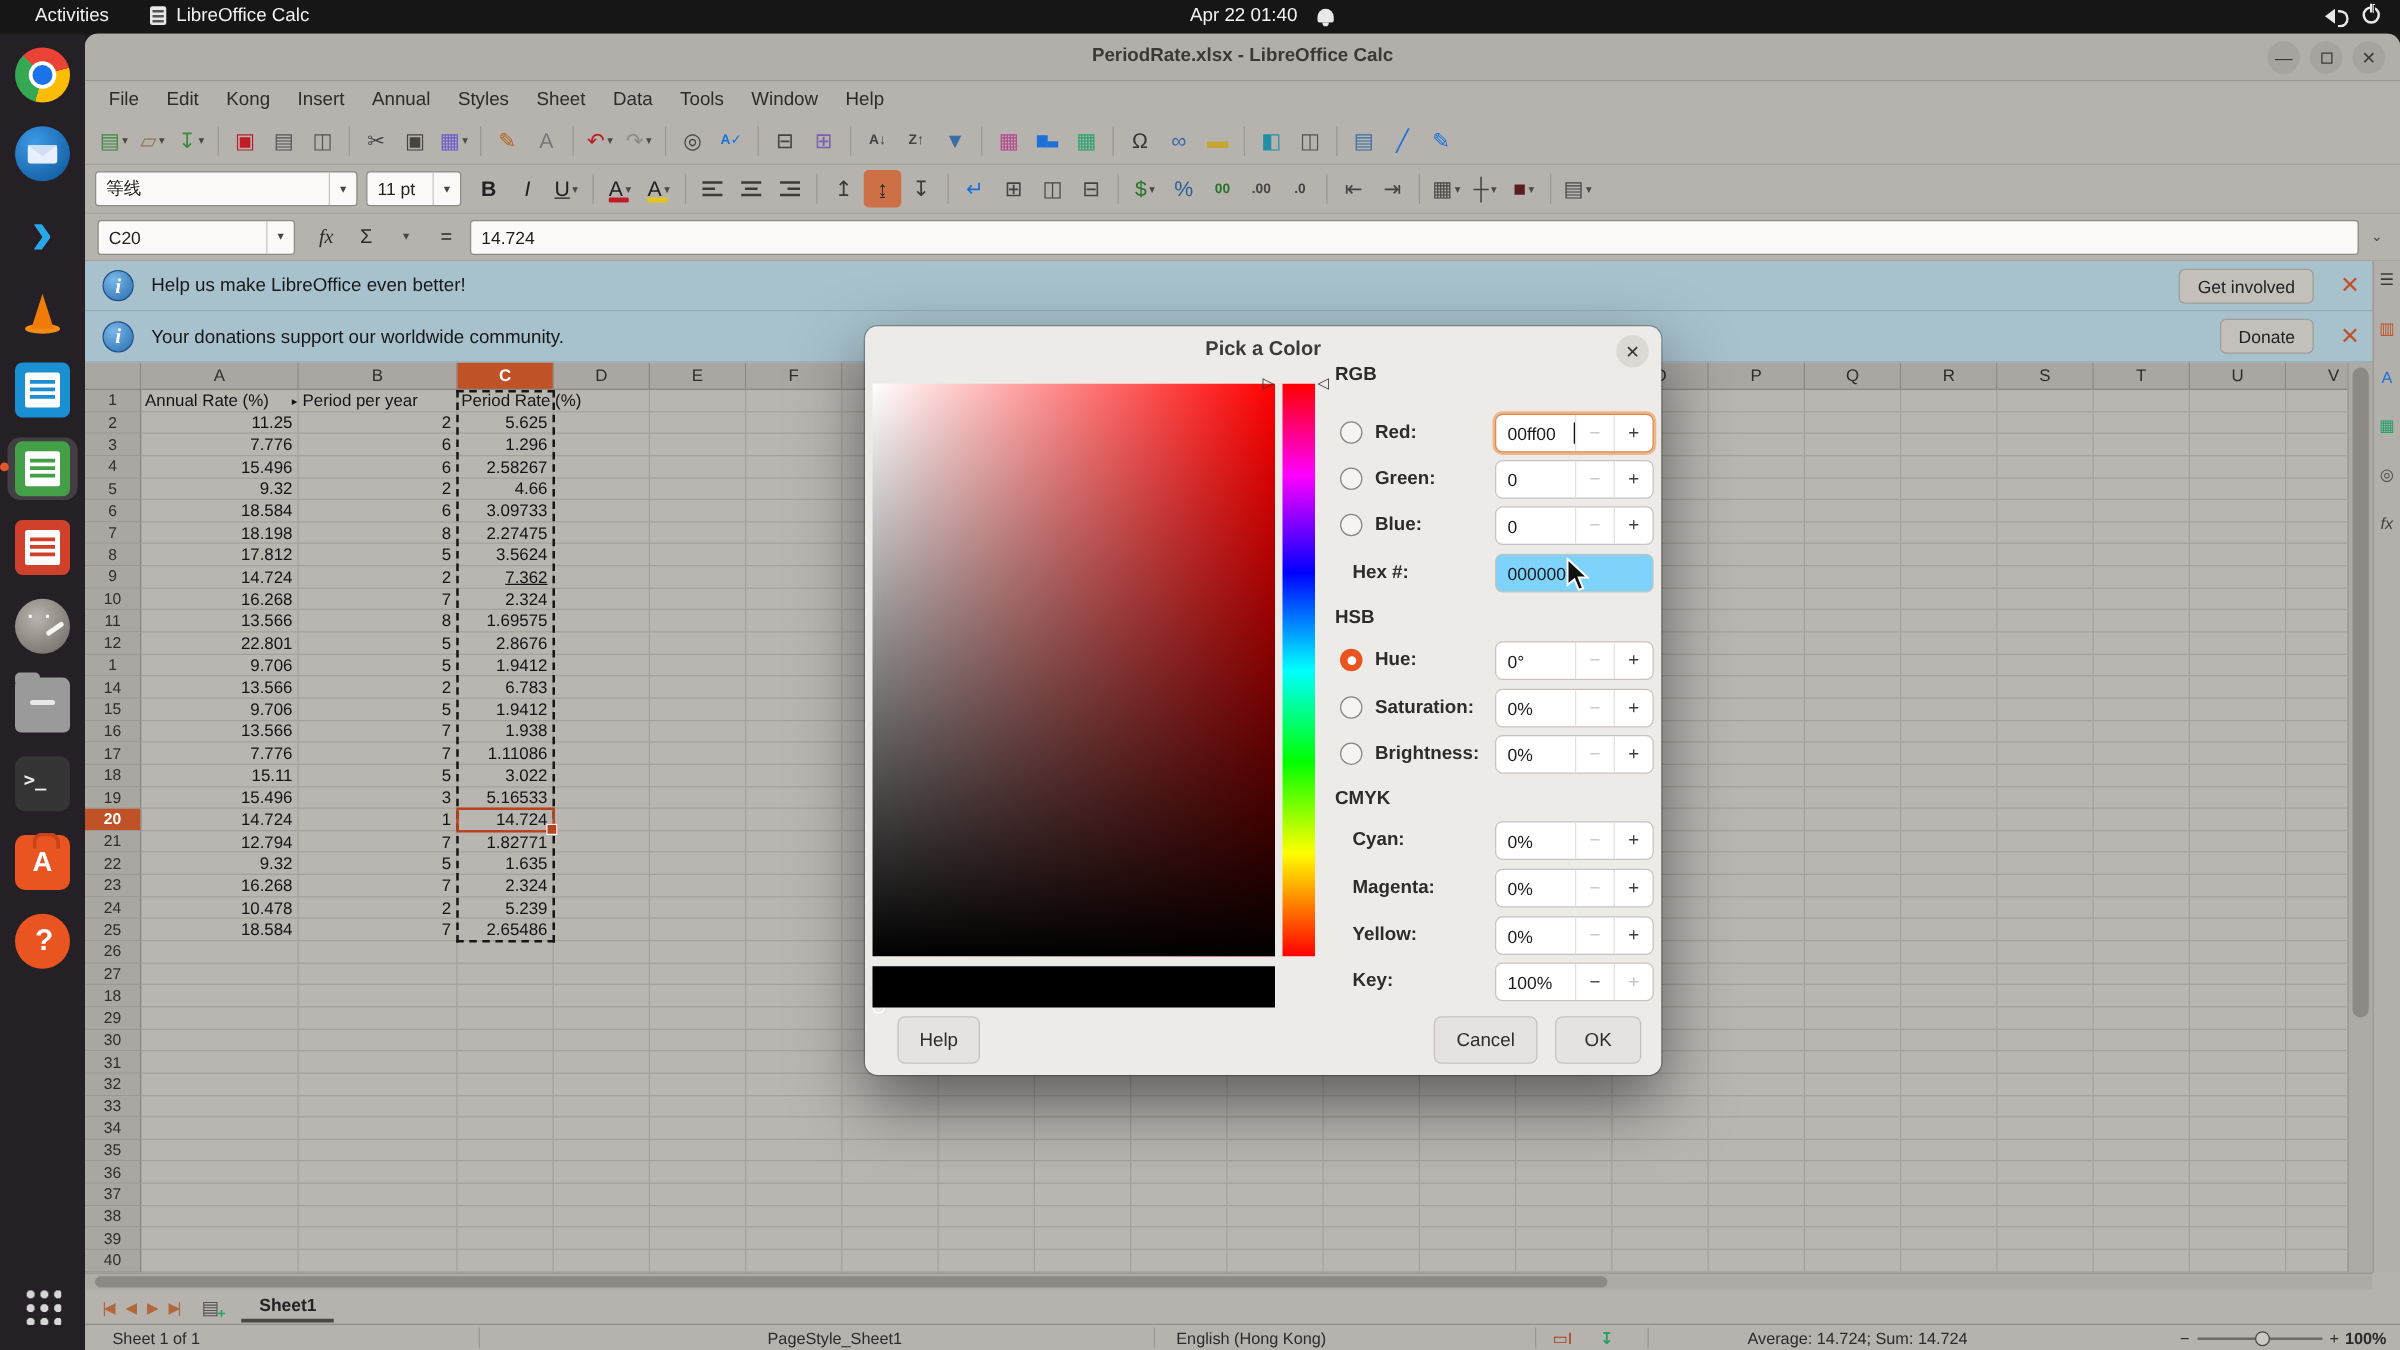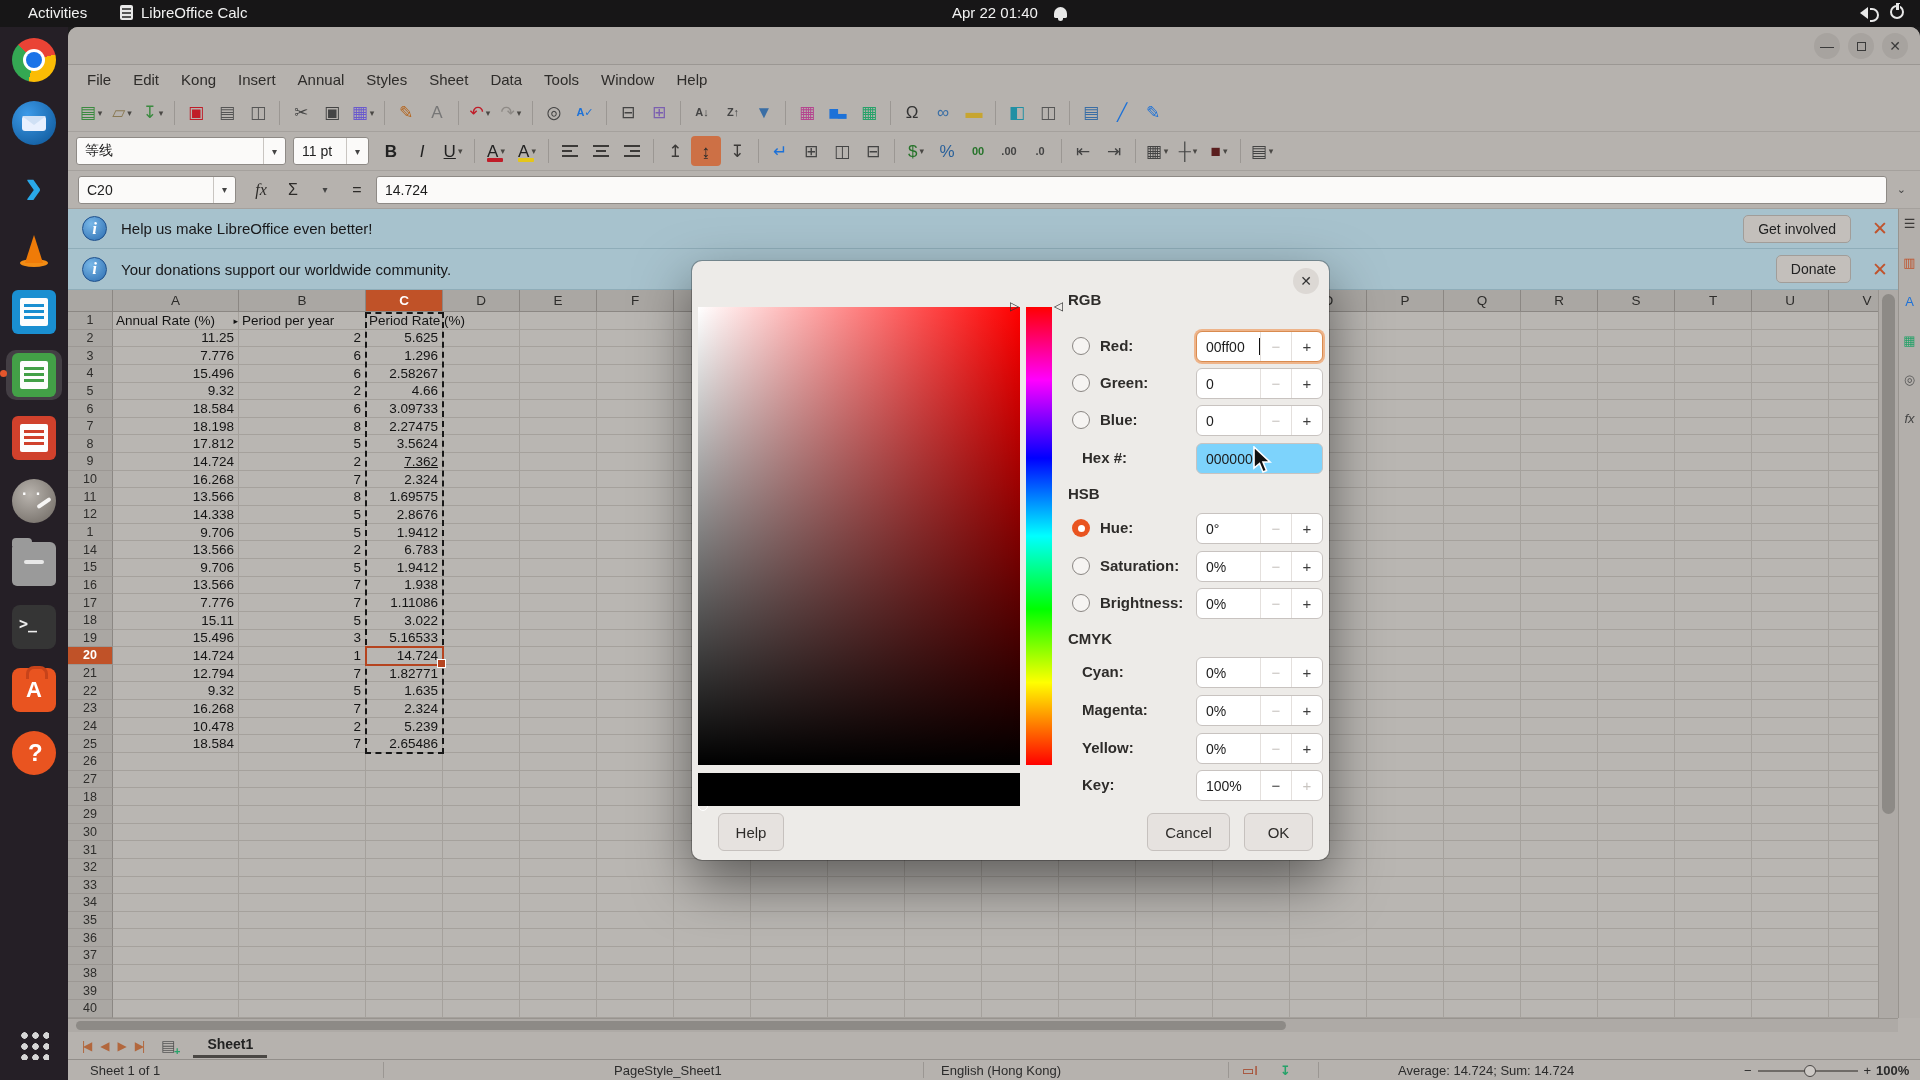--- a/index.html
+++ b/index.html
@@ -244,20 +244,21 @@
     <div class="dock-item">
       <div class="di di-updates"></div>
     </div>
     <div class="dock-item bottom">
       <div class="di di-appgrid"></div>
     </div>
   </div>
 
 <div id="appwin">
   <div id="titlebar">
+    <div class="wtitle">PeriodRate.xlsx - LibreOffice Calc</div>
     <div class="winbtn min">—</div>
     <div class="winbtn max">
         <span class="sq"></span>
       </div>
     <div class="winbtn cls">✕</div>
   </div>
 
   <div id="menubar">
       <span class="menu-item">File</span>
       <span class="menu-item">Edit</span>
@@ -887,21 +888,21 @@
           <div class="gcell" style="width: 77px;"></div>
           <div class="gcell" style="width: 77px;"></div>
           <div class="gcell" style="width: 77px;"></div>
           <div class="gcell" style="width: 77px;"></div>
           <div class="gcell" style="width: 77px;"></div>
           <div class="gcell" style="width: 77px;"></div>
         </div>
         <div class="grow">
           <div class="grnum">12</div>
           <div class="gcell num" style="width: 126px;">
-            <span>14.338</span>
+            <span>22.801</span>
           </div>
           <div class="gcell num" style="width: 127px;">
             <span>5</span>
           </div>
           <div class="gcell num" style="width: 77px;">
             <span>2.8676</span>
           </div>
           <div class="gcell" style="width: 77px;"></div>
           <div class="gcell" style="width: 77px;"></div>
           <div class="gcell" style="width: 77px;"></div>
@@ -1747,20 +1748,21 @@
           <span class="zthumb"></span>
         </span>
       <span>+</span>
     </div>
     <span class="seg" style="left:1808px;font-weight:bold">100%</span>
   </div>
 </div>
 
 <div id="dialog">
   <div id="dlg-titlebar">
+    <div id="dlg-title">Pick a Color</div>
     <div id="dlg-close">✕</div>
   </div>
   <div id="colorsquare">
     <div id="sq-picker"></div>
   </div>
   <span class="huemark l">▷</span>
   <div id="huebar"></div>
   <span class="huemark r">◁</span>
   <div id="preview"></div>
   <div id="dlg-form">

